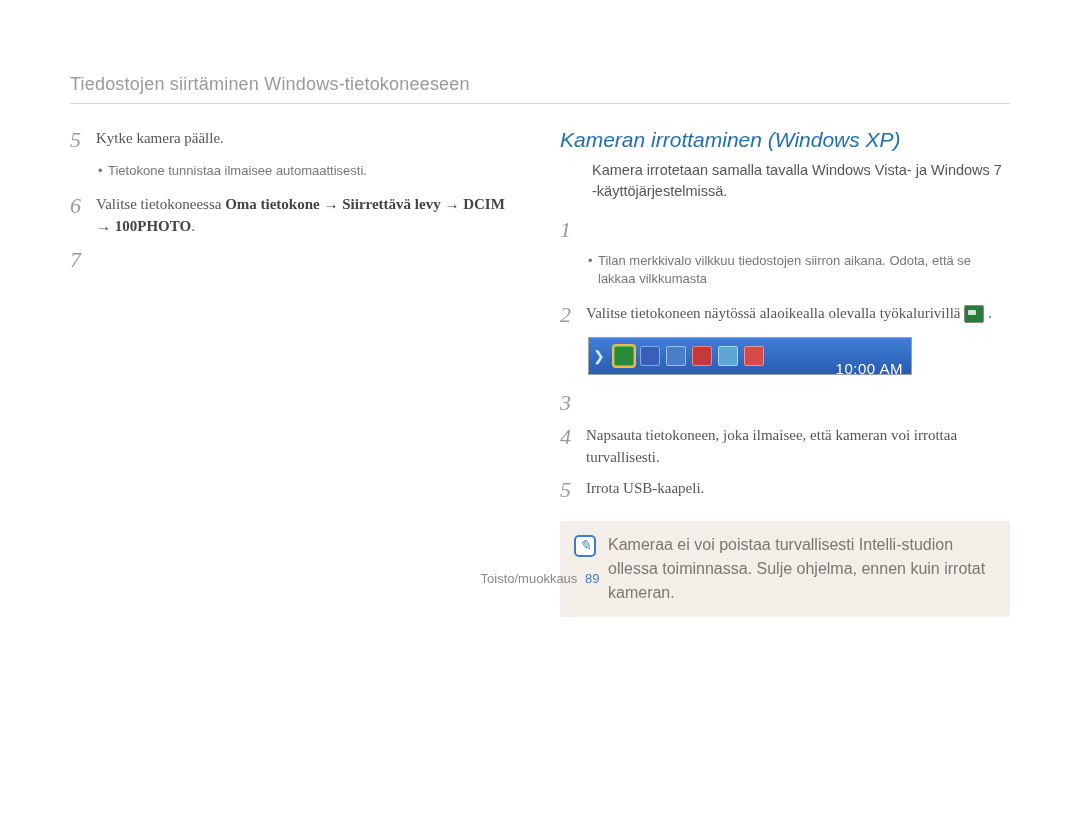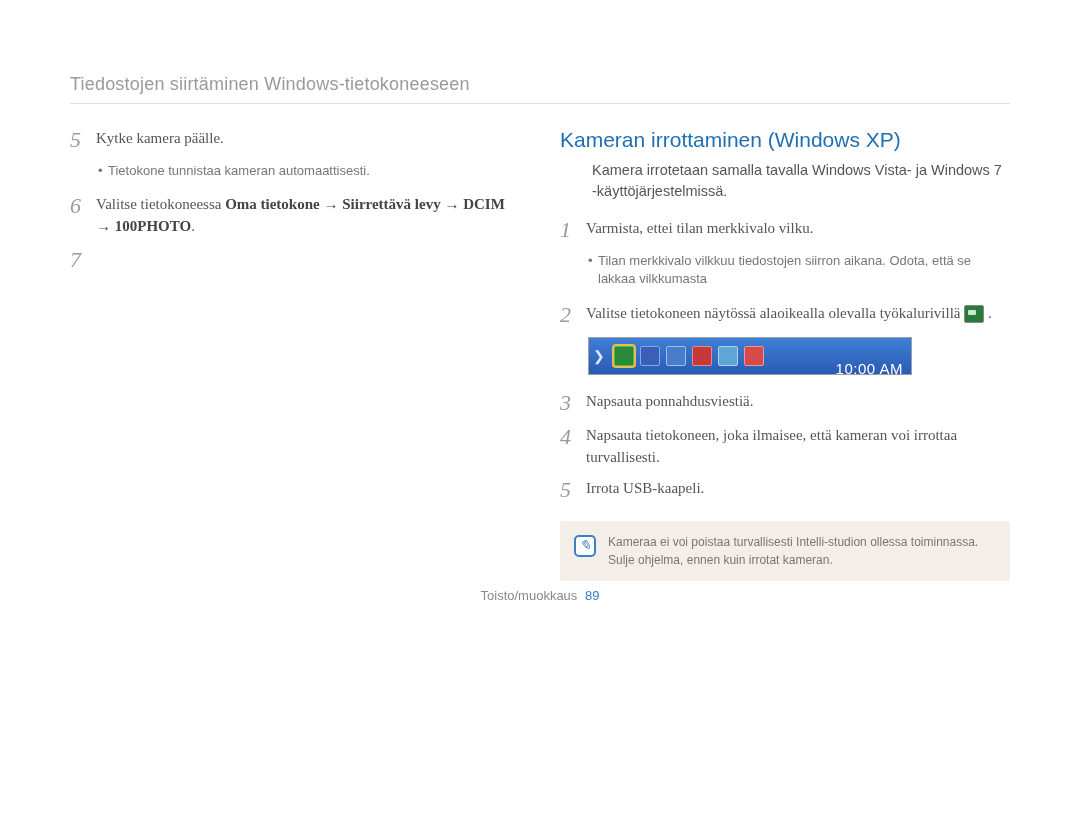--- a/index.html
+++ b/index.html
@@ -71,20 +71,21 @@
   }
   .sub-bullet .dot {
     width: 10px;
     flex: 0 0 10px;
   }
   .section-title {
     color: #1f6fb3;
     font-size: 21px;
     font-weight: 400;
     margin-bottom: 8px;
+    font-style: italic;
   }
   .section-intro {
     font-size: 14.5px;
     color: #555555;
     line-height: 1.45;
     margin-bottom: 16px;
     margin-left: 32px;
   }
   .inline-icon {
     display: inline-block;
@@ -163,27 +164,27 @@
     align-items: center;
     justify-content: center;
     font-size: 14px;
     font-style: italic;
     font-family: Georgia, serif;
     background: #fff;
     box-sizing: border-box;
     margin-top: 2px;
   }
   .note-text {
-    font-size: 12px;
+    font-size: 16px;
     color: #7a7670;
     line-height: 1.5;
   }
   .footer {
     position: absolute;
-    bottom: 9px;
+    bottom: 26px;
     left: 0;
     width: 1080px;
     text-align: center;
     font-size: 13px;
     color: #888888;
   }
   .footer .pn {
     color: #3a7fc8;
     margin-left: 4px;
   }
@@ -199,21 +200,21 @@
   <div class="columns">
 
     <div class="col">
 
       <div class="step">
         <div class="step-num">5</div>
         <div class="step-body">Kytke kamera päälle.</div>
       </div>
       <div class="sub-bullet">
         <span class="dot">•</span>
-        <span>Tietokone tunnistaa kameran automaattisesti.</span>
+        <span>Tietokone tunnistaa ilmaisee automaattisesti.</span>
       </div>
 
       <div class="step">
         <div class="step-num">6</div>
         <div class="step-body">
           <span>Valitse tietokoneessa </span><span class="bold">Oma tietokone → Siirrettävä levy → DCIM → 100PHOTO</span><span>.</span>
         </div>
       </div>
 
       <div class="step" style="margin-top:8px">
@@ -222,21 +223,20 @@
 
     </div>
 
     <div class="col">
 
       <div class="section-title">Kameran irrottaminen (Windows XP)</div>
       <div class="section-intro">Kamera irrotetaan samalla tavalla Windows Vista- ja Windows 7 -käyttöjärjestelmissä.</div>
 
       <div class="step">
         <div class="step-num">1</div>
-        <div class="step-body">Varmista, ettei tilan merkkivalo vilku.</div>
       </div>
       <div class="sub-bullet">
         <span class="dot">•</span>
         <span>Tilan merkkivalo vilkkuu tiedostojen siirron aikana. Odota, että se lakkaa vilkkumasta</span>
       </div>
 
       <div class="step">
         <div class="step-num">2</div>
         <div class="step-body">
           <span>Valitse tietokoneen näytössä alaoikealla olevalla työkalurivillä </span><span class="inline-icon"></span><span> .</span>
@@ -249,21 +249,20 @@
         <span class="tb-icon ic-blue1"></span>
         <span class="tb-icon ic-blue2"></span>
         <span class="tb-icon ic-red"></span>
         <span class="tb-icon ic-blue3"></span>
         <span class="tb-icon ic-warn"></span>
         <span class="clock">10:00 AM</span>
       </div>
 
       <div class="step">
         <div class="step-num">3</div>
-        <div class="step-body">Napsauta ponnahdusviestiä.</div>
       </div>
 
       <div class="step">
         <div class="step-num">4</div>
         <div class="step-body">Napsauta tietokoneen, joka ilmaisee, että kameran voi irrottaa turvallisesti.</div>
       </div>
 
       <div class="step">
         <div class="step-num">5</div>
         <div class="step-body">Irrota USB-kaapeli.</div>

